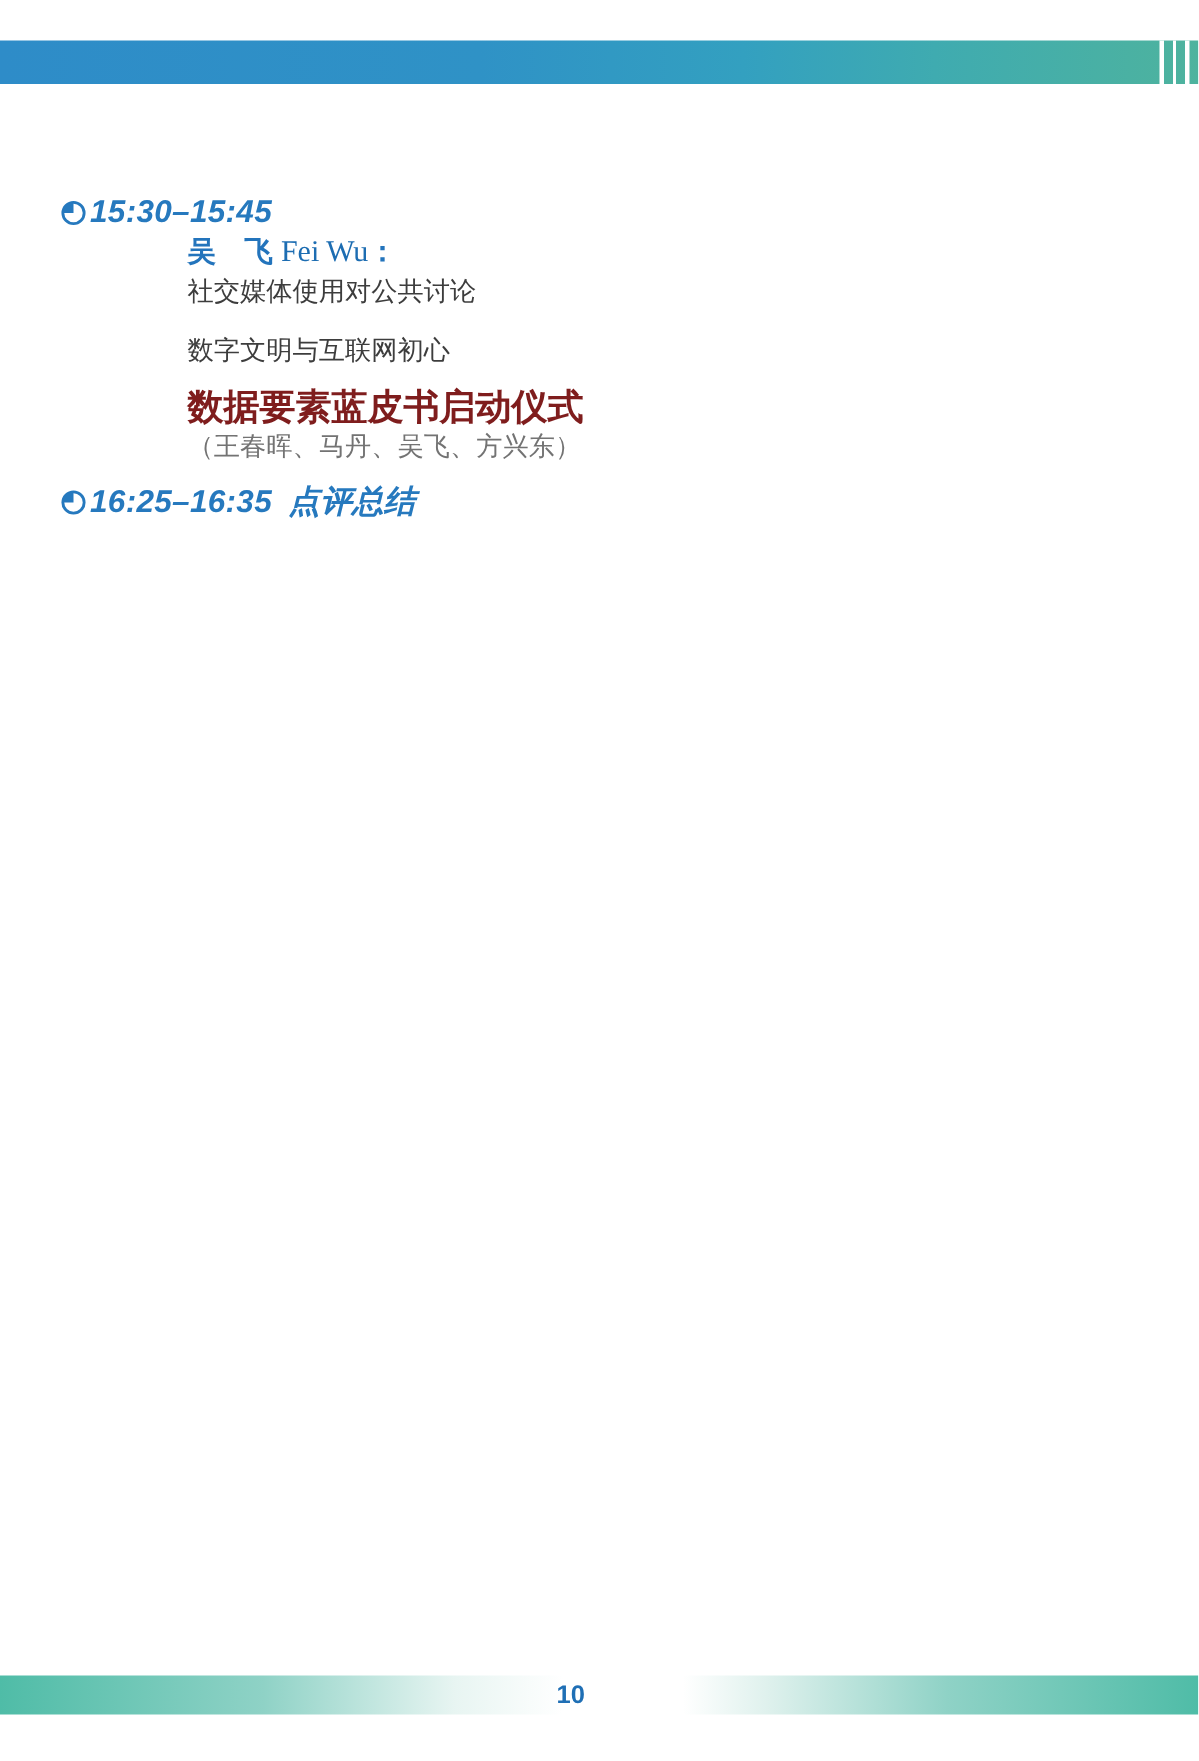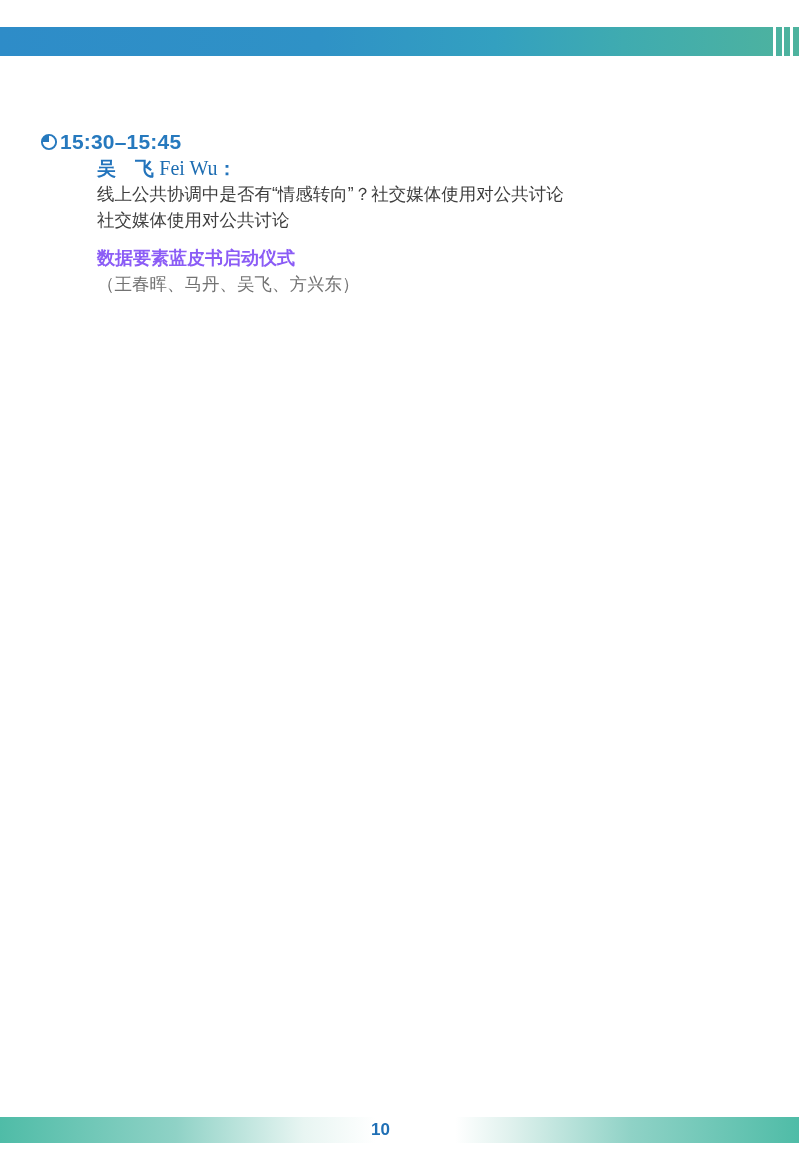--- a/index.html
+++ b/index.html
@@ -32,30 +32,31 @@
     transform:translateX(-19px);
   }
 
   
   .content{position:absolute;top:130px;left:40px;width:710px;}
   .session{margin-bottom:13px;}
   .time-row{
     display:flex;align-items:center;
     color:#2679BE;font-weight:bold;font-size:21px;line-height:24px;
     letter-spacing:0.2px;
+    font-style:italic;
   }
   .clock-icon{width:18px;height:18px;margin-right:2px;flex:0 0 auto;}
-  .sub{margin-left:57px;}
+  .sub{margin-left:85px;}
   .speaker{font-size:19px;line-height:26px;color:#2374BC;margin-top:1px;}
   .speaker .zh{font-weight:bold;}
   .speaker .en{font-family:"Liberation Serif",serif;font-size:20px;color:#1D6DB2;}
   .speaker .colon-serif{font-family:"Liberation Serif",serif;font-size:20px;color:#1D6DB2;}
   .speaker .colon-bold{font-weight:bold;color:#2374BC;}
   .title{font-size:17.5px;line-height:25.5px;color:#3D3D3D;}
-  .event-title{font-size:18px;line-height:25.5px;color:#8b5cf6;font-weight:bold;margin-top:1px;}
+  .event-title{font-size:24px;line-height:25.5px;color:#7f1d1d;font-weight:bold;margin-top:1px;}
   .participants{font-size:17.5px;line-height:25.5px;color:#737373;}
   .inline-label{margin-left:11px;}
 </style>
 </head>
 <body>
 
 <div class="page">
 
   <div class="topbar">
     <div class="topbar-gap gap1"></div>
@@ -71,42 +72,52 @@
           <circle cx="9" cy="9" r="7.1" fill="none" stroke="#2679BE" stroke-width="1.9"></circle>
           <path d="M9 9 L9 1.9 A7.1 7.1 0 0 0 1.9 9 Z" fill="#2679BE"></path>
         </svg>
         <span>15:30–15:45</span>
       </div>
       <div class="sub">
         <div class="speaker">
           <span class="zh">吴　飞</span>
           <span class="en">Fei Wu</span><span class="colon-bold">：</span>
         </div>
-        <div class="title">线上公共协调中是否有“情感转向”？社交媒体使用对公共讨论</div>
         <div class="title">社交媒体使用对公共讨论</div>
       </div>
     </div>
 
     <div class="session">
       <div class="sub">
+        <div class="title">数字文明与互联网初心</div>
       </div>
     </div>
 
     <div class="session">
       <div class="sub">
       </div>
     </div>
 
     <div class="session">
       <div class="sub">
         <div class="event-title">数据要素蓝皮书启动仪式</div>
         <div class="participants">（王春晖、马丹、吴飞、方兴东）</div>
       </div>
     </div>
 
+    <div class="session">
+      <div class="time-row">
+        <svg class="clock-icon" viewBox="0 0 18 18">
+          <circle cx="9" cy="9" r="7.1" fill="none" stroke="#2679BE" stroke-width="1.9"></circle>
+          <path d="M9 9 L9 1.9 A7.1 7.1 0 0 0 1.9 9 Z" fill="#2679BE"></path>
+        </svg>
+        <span>16:25–16:35</span>
+        <span class="inline-label">点评总结</span>
+      </div>
+    </div>
 
   </div>
 
   <div class="footer">
     <span class="page-number">10</span>
   </div>
 
 </div>
 
 </body></html>

